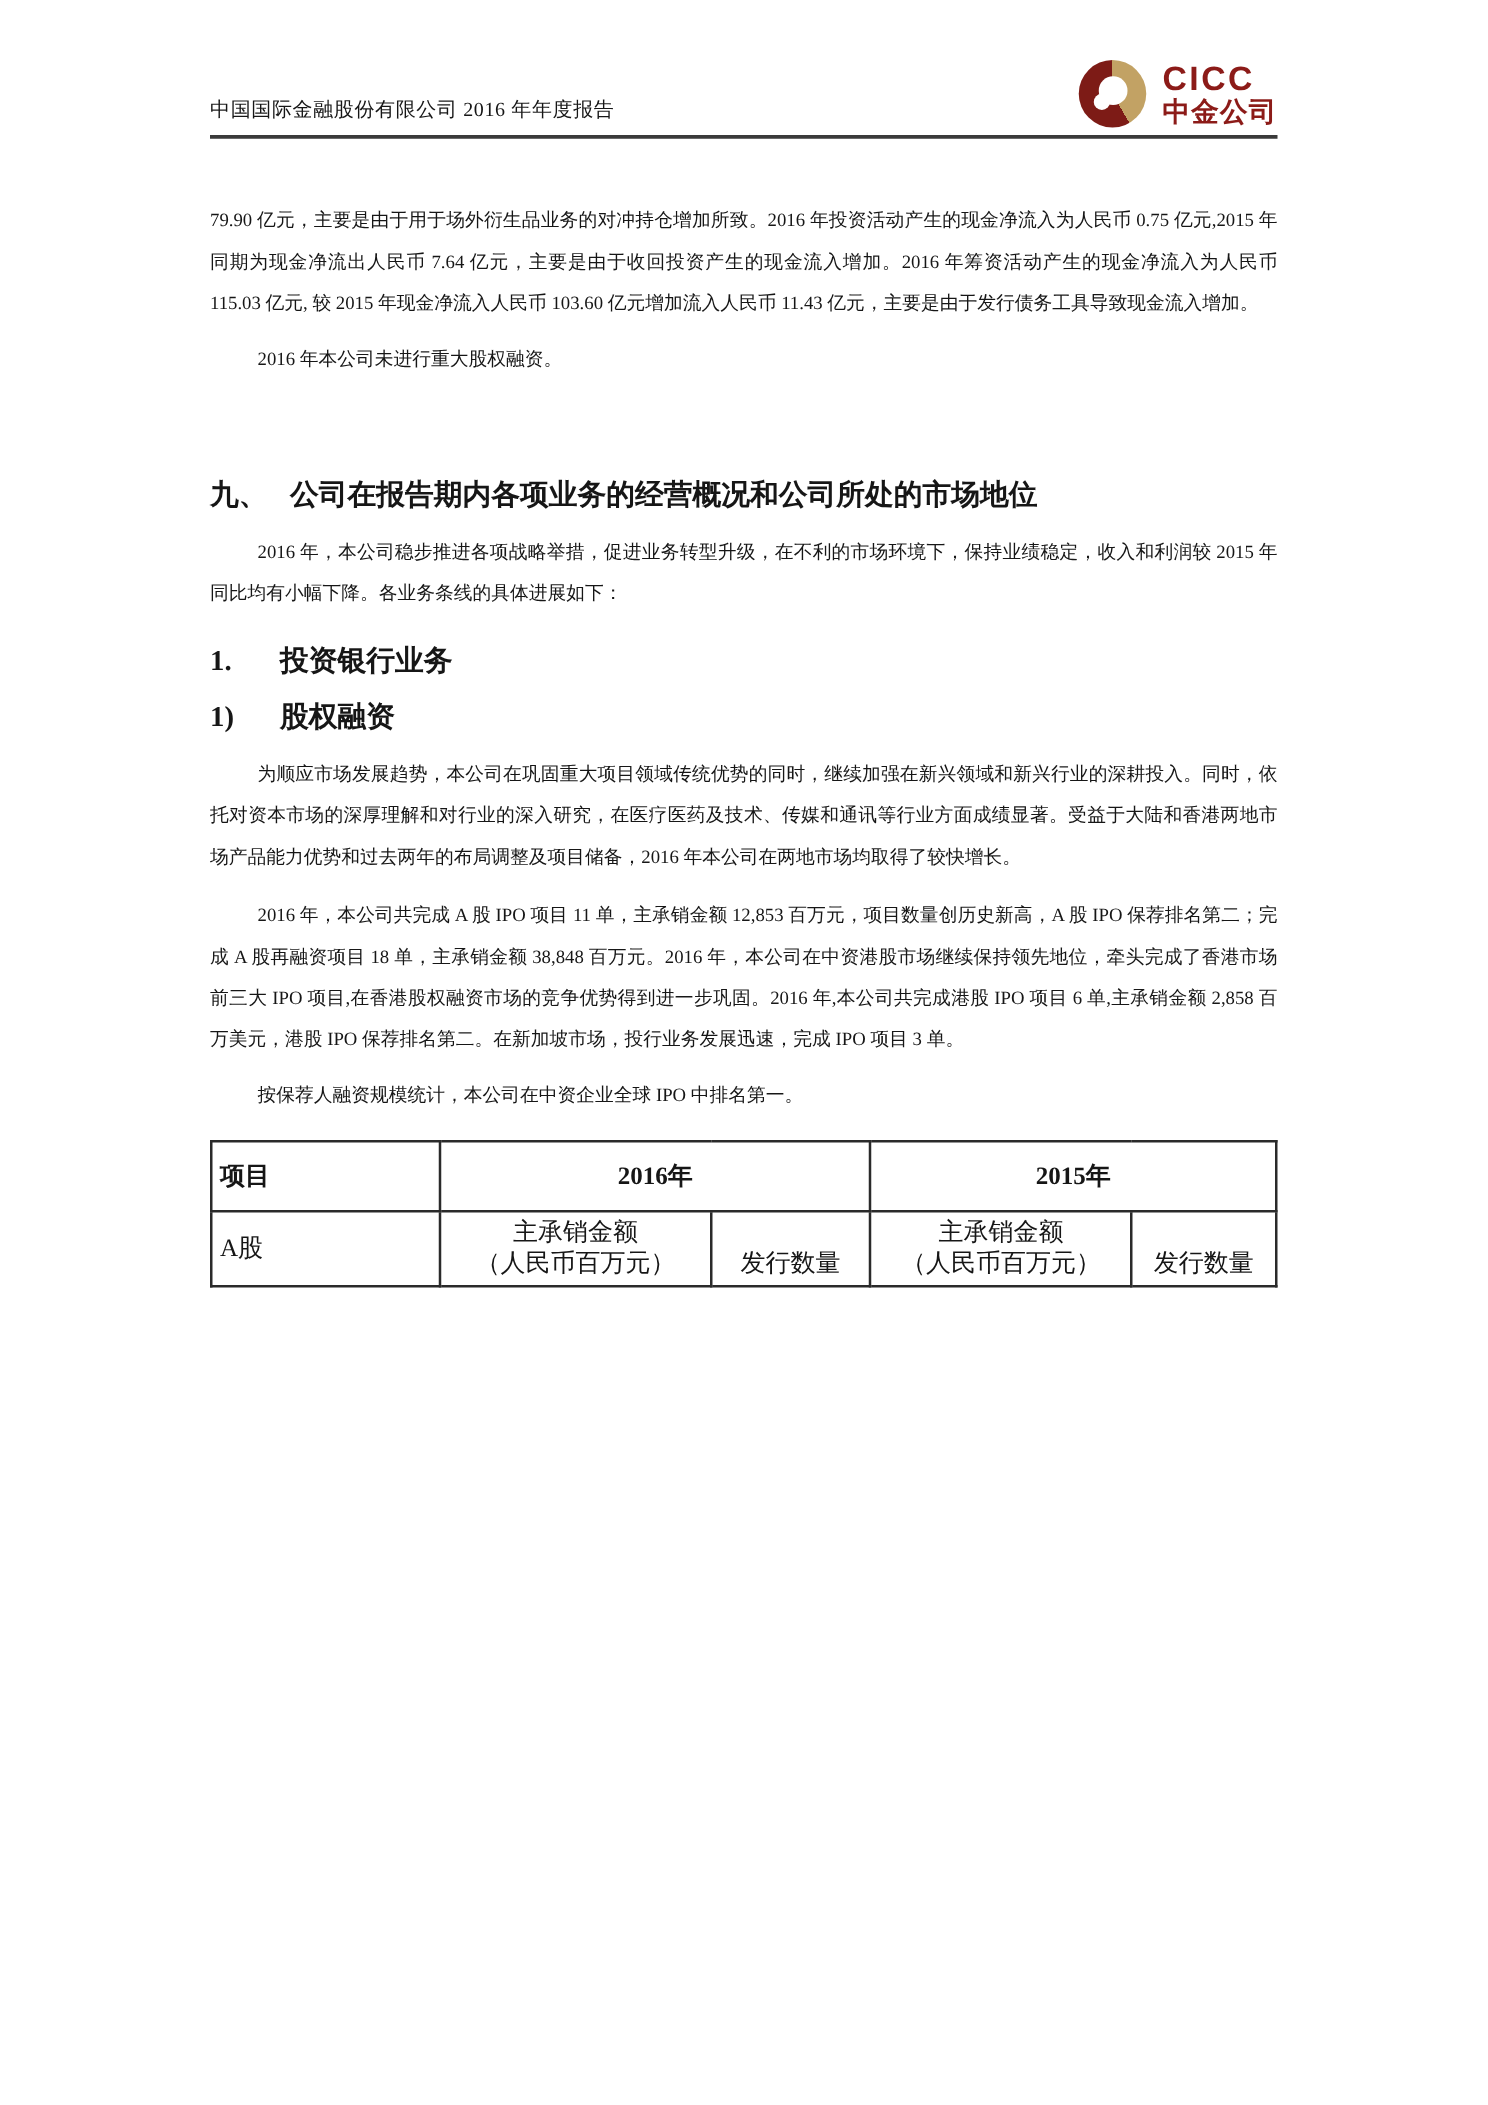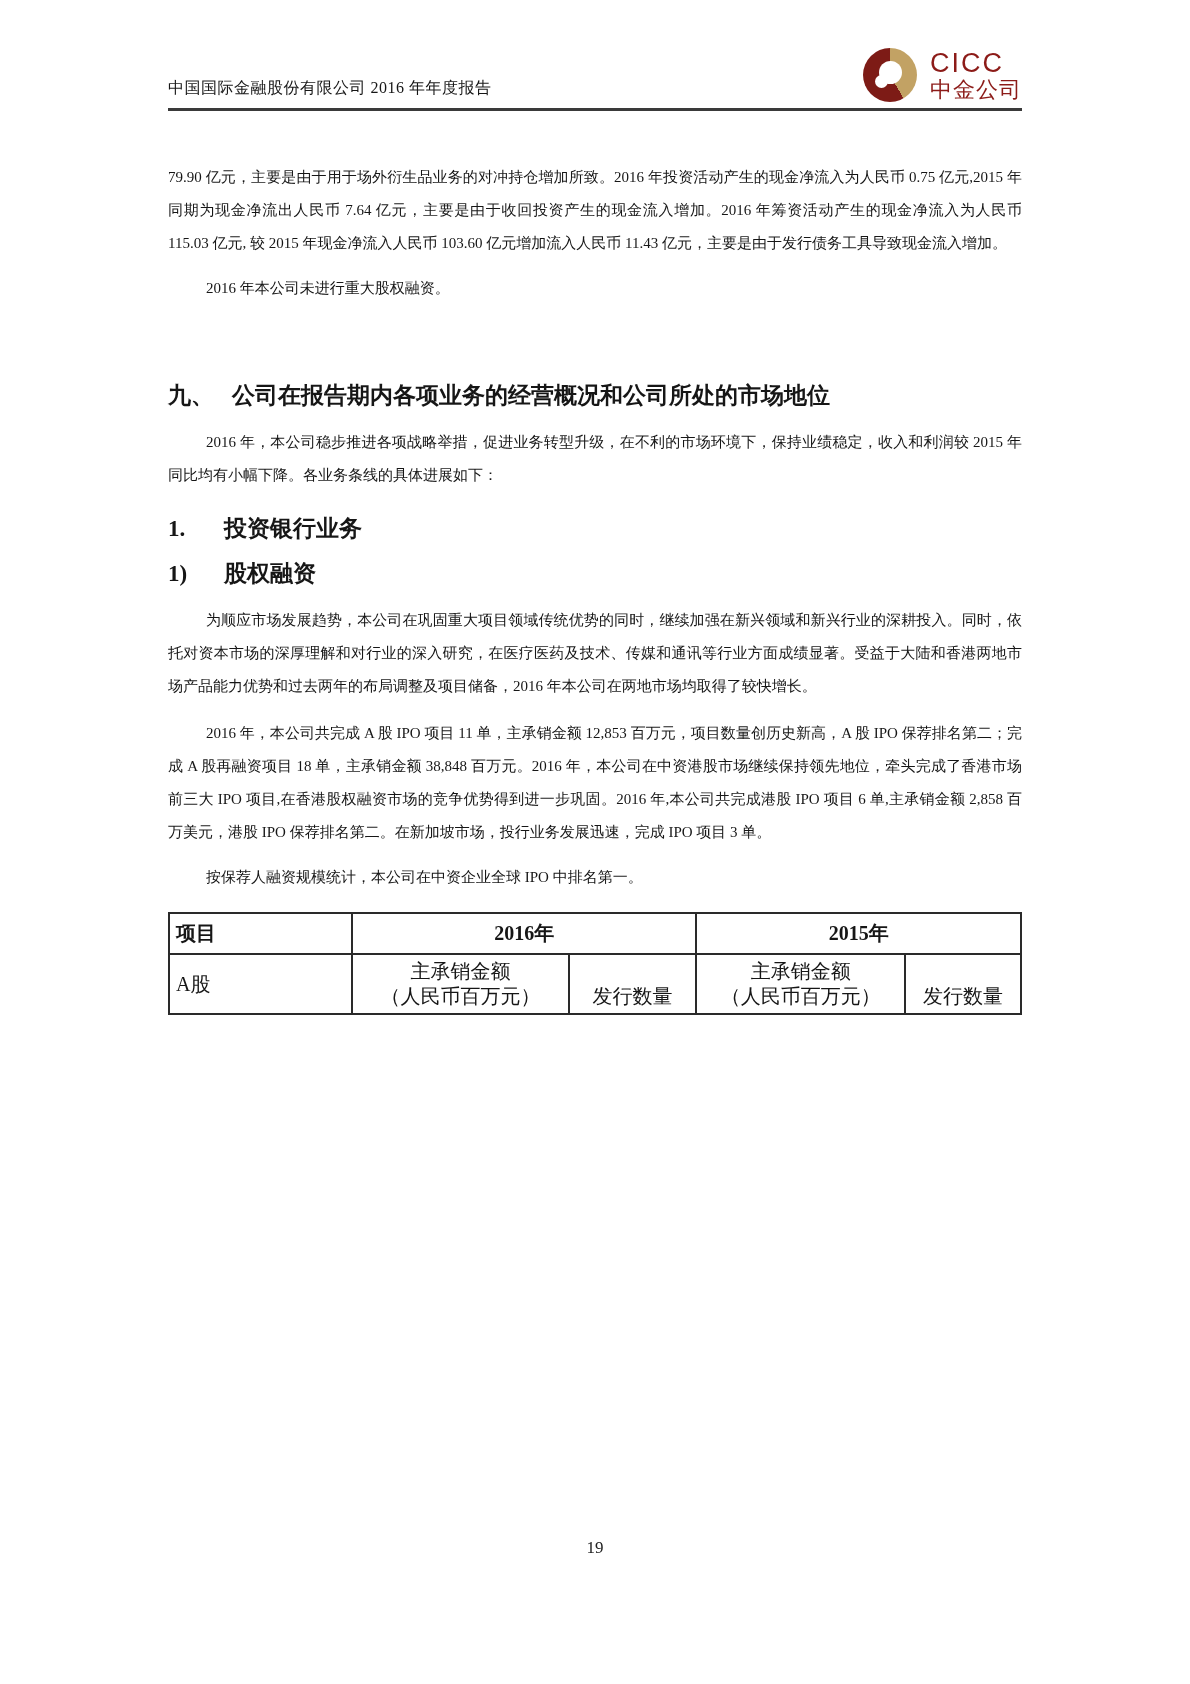--- a/index.html
+++ b/index.html
@@ -22,21 +22,21 @@
     background:conic-gradient(#c2a264 0deg 150deg, #7d1b16 150deg 359deg, #c2a264 359deg 360deg);
   }
   .logo-mark::before {
     content:""; position:absolute; left:16px; top:13px; width:23px; height:23px;
     background:#fff; border-radius:50%;
   }
   .logo-mark::after {
     content:""; position:absolute; left:12px; top:27px; width:13px; height:13px;
     background:#fff; border-radius:50%;
   }
-  .logo-text { color:#8c1b18; font-family:"Liberation Sans","DejaVu Sans",sans-serif; font-weight:normal; line-height:1.05; }
+  .logo-text { color:#8c1b18; font-family:"Liberation Sans","DejaVu Sans",sans-serif; font-weight:bold; line-height:1.05; }
   .logo-en { font-size:27px; letter-spacing:2px; }
   .logo-cn { font-size:22px; letter-spacing:1px; }
 
   
   main { margin-top:50px; }
   p.body { font-size:15px; line-height:33px; text-align:justify; }
   p.ind { text-indent:38px; }
   .mt8  { margin-top:8px; }
   .mt12 { margin-top:12px; }
   .mt14 { margin-top:14px; }
@@ -45,21 +45,21 @@
   .sec .no { width:64px; flex:0 0 auto; }
   .sub { margin-top:20px; font-size:23px; font-weight:bold; display:flex; line-height:33px; }
   .sub .no { width:56px; flex:0 0 auto; font-weight:bold; }
   .subsub { margin-top:12px; }
 
   
   table.ipo { width:100%; margin-top:18px; border-collapse:collapse; table-layout:fixed; }
   table.ipo td { border:2px solid #2a2a2a; font-size:20px; line-height:25px; padding:4px 6px; }
   table.ipo .c1 { width:21.5%; } table.ipo .c2 { width:25.4%; } table.ipo .c3 { width:15%; }
   table.ipo .c4 { width:24.5%; } table.ipo .c5 { width:13.6%; }
-  tr.t-head td { height:41px; font-weight:bold; }
+  tr.t-head td { height:56px; font-weight:bold; }
   tr.t-row  td { height:58px; }
   td.left { text-align:left; padding-left:16px; }
   td.center { text-align:center; }
   td.pre { white-space:pre-line; }
   td.vb { vertical-align:bottom; padding-bottom:7px; }
 
   .page-number {
     position:absolute; left:0; right:0; top:1538px; text-align:center;
     font-size:17px; font-family:"Liberation Serif","DejaVu Serif",serif; color:#222;
   }
@@ -125,14 +125,13 @@
 （人民币百万元）</td>
           <td class="center vb">发行数量</td>
           <td class="center pre">主承销金额
 （人民币百万元）</td>
           <td class="center vb">发行数量</td>
         </tr>
       </tbody>
     </table>
   </main>
 
-  <div class="page-number">19</div>
 </div>
 
 </body></html>

